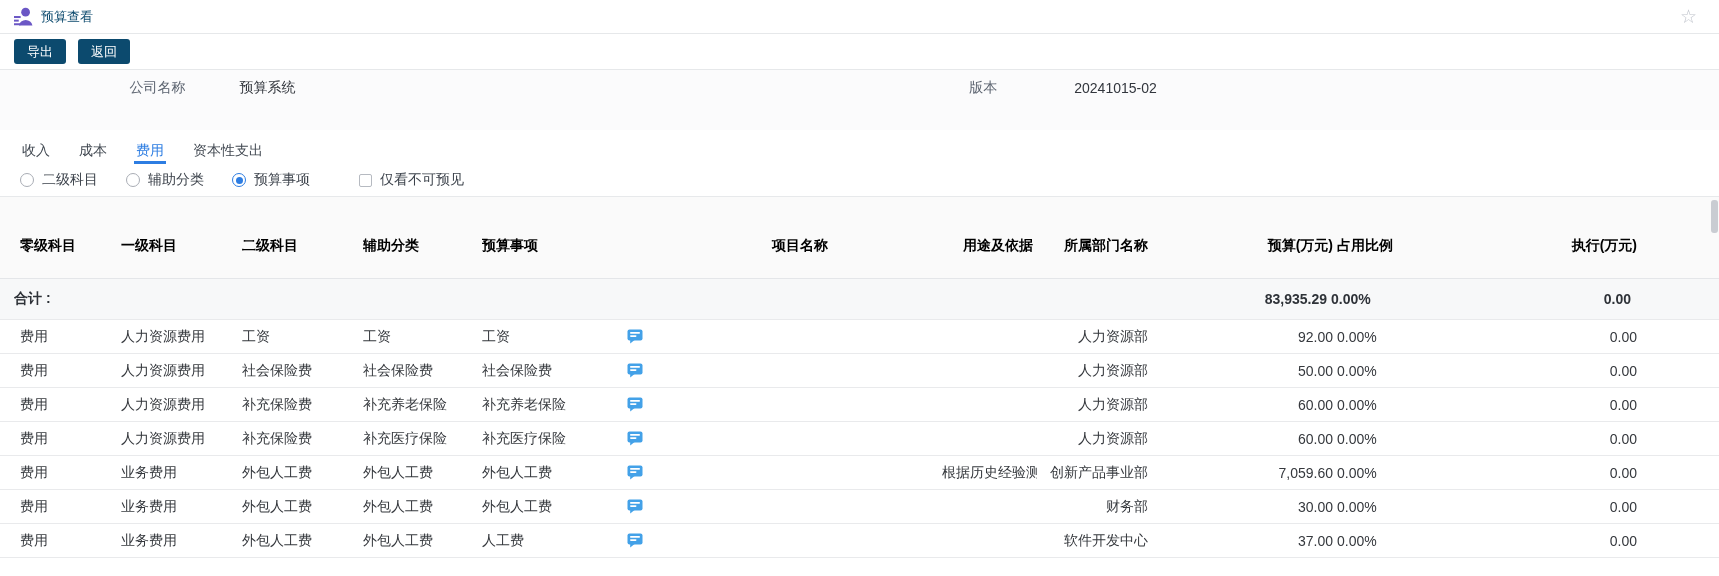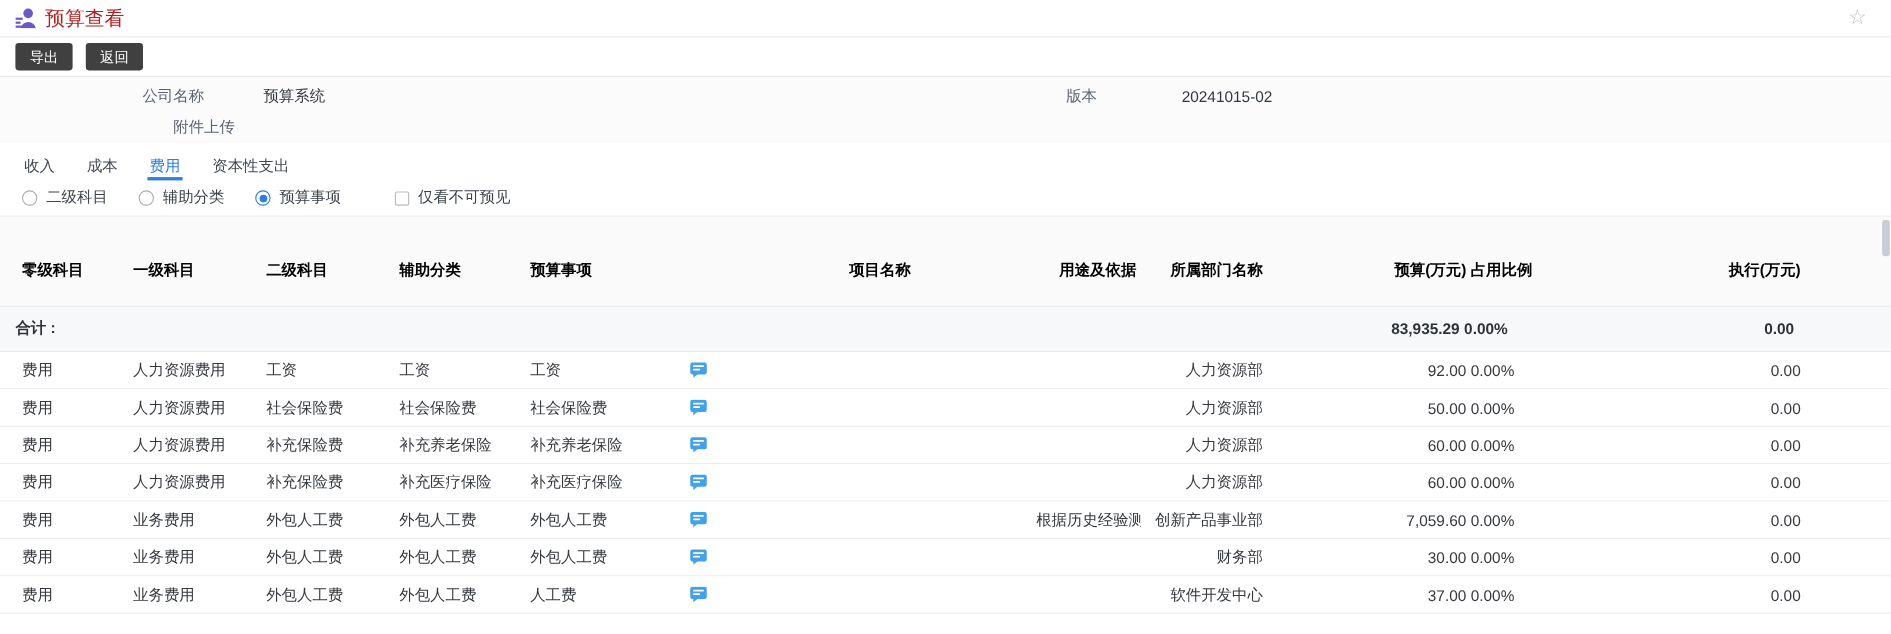--- a/index.html
+++ b/index.html
@@ -4,25 +4,25 @@
 <style>
   * { box-sizing: border-box; }
   html,body { margin:0; padding:0; }
   body {
     width:1719px; height:576px; overflow:hidden; position:relative;
     font-family:"Liberation Sans", sans-serif; font-size:14px; color:#333; background:#fff;
   }
   
   .titlebar { height:34px; border-bottom:1px solid #e6e8ea; display:flex; align-items:center; padding:0 14px; position:relative; background:#fff; }
   .app-icon { width:19px; height:19px; display:inline-flex; }
-  .page-title { margin-left:8px; font-size:18px; color:#b91c1c; }
+  .page-title { margin-left:8px; font-size:13px; color:#0c4a6e; }
   .fav-star { position:absolute; right:22px; top:4px; font-size:19px; color:#c0c4cc; cursor:pointer; line-height:26px; }
   
   .toolbar { height:36px; border-bottom:1px solid #e6e8ea; display:flex; align-items:center; padding:0 14px; gap:12px; background:#fff; }
-  .btn { background:#404040; color:#fff; font-size:13px; height:25px; padding:0 13px; border:none; border-radius:3px; display:inline-flex; align-items:center; cursor:pointer; font-family:inherit; }
+  .btn { background:#0c4a6e; color:#fff; font-size:13px; height:25px; padding:0 13px; border:none; border-radius:3px; display:inline-flex; align-items:center; cursor:pointer; font-family:inherit; }
   
   .info { background:#fbfbfc; height:60px; padding-top:4px; }
   .info-row { display:flex; height:28px; align-items:center; }
   .fgroup { display:flex; align-items:center;justify-content:center; }
   .fg1 { padding-left:18px; width:407px; }
   .fg2 { width:415px; }
   .fg3 { flex:1; }
   .f-label { color:#5c6470; }
   .fg1 .f-label { width:110px; }
   .fg2 .f-label { width:114px; }
@@ -79,26 +79,20 @@
 
 <div class="info">
   <div class="info-row">
     <div class="fgroup fg1">
       <span class="f-label">公司名称</span>
       <span class="f-value">预算系统</span>
     </div>
     <div class="fgroup fg3">
       <span class="f-label">版本</span>
       <span class="f-value">20241015-02</span>
-    </div>
-  </div>
-  <div class="info-row">
-    <div class="fgroup fg1">
-      <span class="f-label">附件上传</span>
-      <span class="f-value"></span>
     </div>
   </div>
 </div>
 
 <div class="tabs">
   <div class="tab">收入</div>
   <div class="tab">成本</div>
   <div class="tab active">费用</div>
   <div class="tab">资本性支出</div>
 </div>

